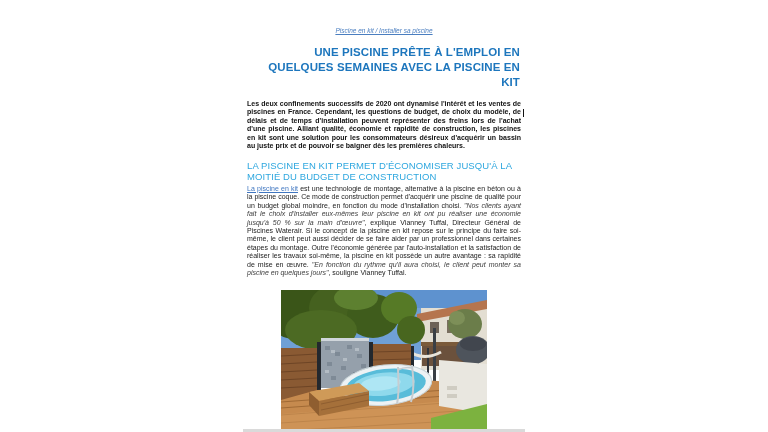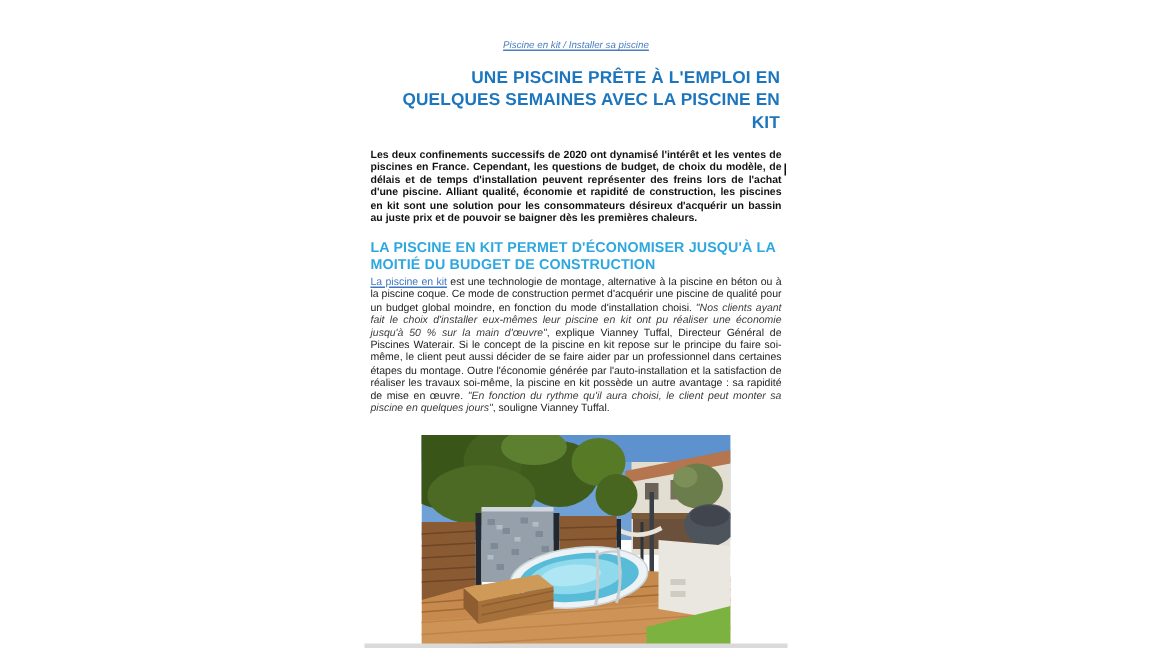--- a/index.html
+++ b/index.html
@@ -26,21 +26,21 @@
   
   h1 { margin:8px auto 0; max-width:272px; text-align:right; font-size:11.5px; line-height:15px;
        font-weight:bold; color:#1d76bd; letter-spacing:.1px; }
 
   
   .intro { position:relative; margin-top:10px; font-size:7px; font-weight:bold; line-height:8.45px;
            text-align:justify; color:#111; }
   .caret { position:absolute; right:-3px; top:9px; width:1px; height:8px; background:#111; }
 
   
-  h2 { margin-top:9px; font-size:9.5px; line-height:11.5px; font-weight:bold; color:#2ea7df; letter-spacing:.1px; }
+  h2 { margin-top:9px; font-size:9.5px; line-height:11.5px; font-weight:normal; color:#2ea7df; letter-spacing:.1px; }
 
   
   .body { margin-top:2px; font-size:7px; line-height:8.45px; text-align:justify; color:#222; }
   .body a { color:#3f76c0; text-decoration:underline; }
   .it { font-style:italic; color:#3c3c3c; }
 
   
   .photo { display:block; width:206px; height:143px; margin:12px auto 0; }
 
   

